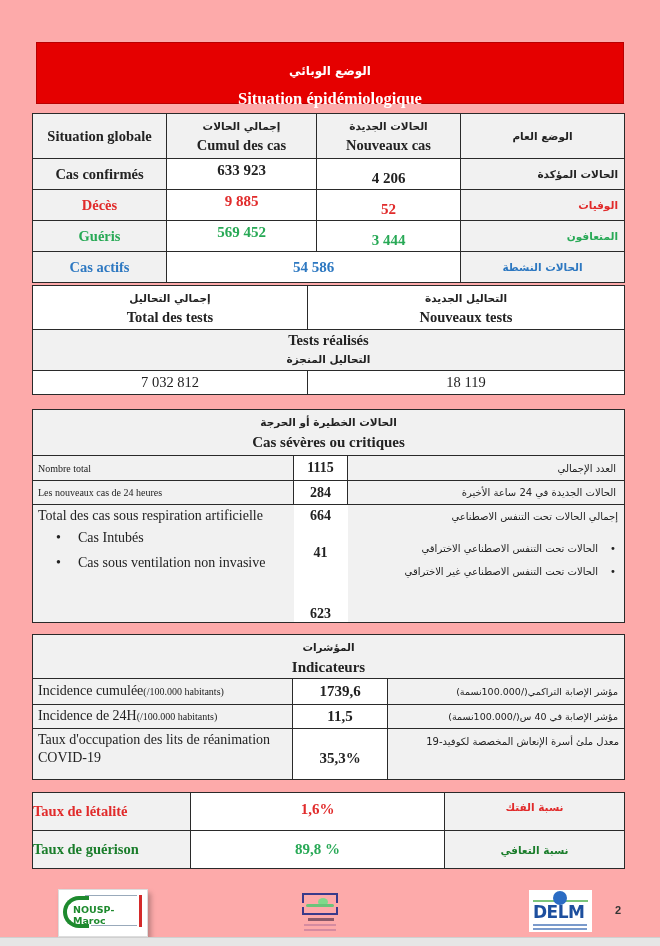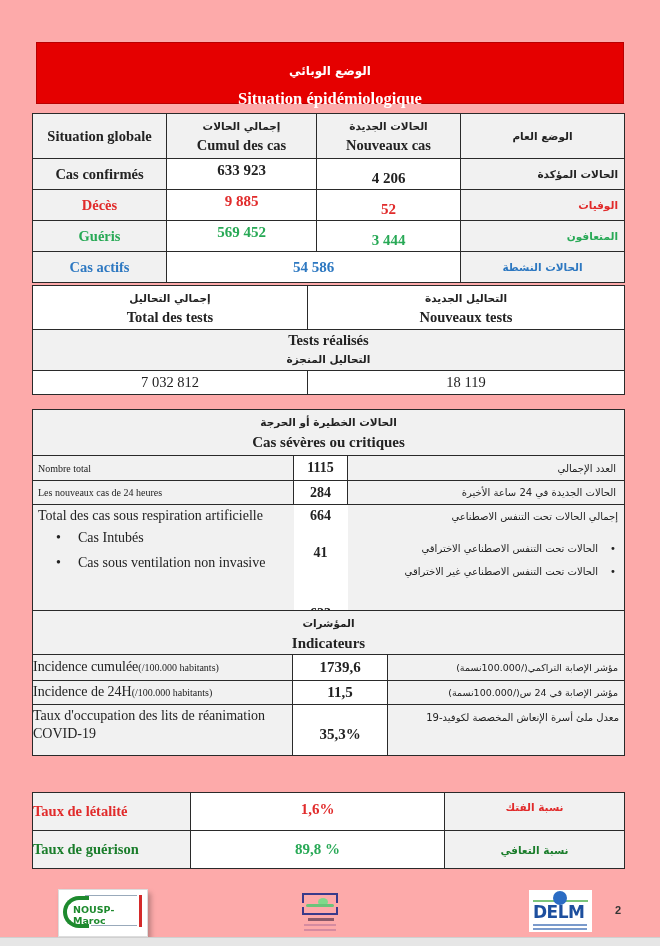--- a/index.html
+++ b/index.html
@@ -47,22 +47,22 @@
 
   
   #t3 { top: 409px; }
   #t3 td.l { text-align: left; padding-left: 5px; font-weight: normal; font-size: 10px; }
   #t3 td.r { text-align: right; padding-right: 8px; }
   .inner-blk { text-align: left; font-weight: normal; font-size: 14px; line-height: 17px; }
   .bul { display: flex; padding-left: 18px; }
   .bul .dot { width: 22px; flex: none; }
 
   
-  #t4 { top: 610px; }
-  #t4 td.l { text-align: left; font-weight: normal; font-size: 14px; line-height: 18px; }
+  #t4 { top: 634px; }
+  #t4 td.l { text-align: left; padding-left: 5px; font-weight: normal; font-size: 14px; line-height: 18px; }
   #t4 td.l small { font-size: 10px; }
   #t4 td.r { text-align: right; padding-right: 6px; }
 
   
   #t5 { top: 792px; }
   #t5 td { height: 38px; }
   #t5 td.l { text-align: left; font-size: 14.5px; }
 
   .logo { position: absolute; }
   .logo-nousp { left: 58px; top: 889px; width: 90px; height: 48px; background: #fff; border: 1px solid #ddd; box-shadow: 3px 4px 5px rgba(0,0,0,0.25); }
@@ -246,21 +246,21 @@
       <span>Incidence cumulée</span><small>(/100.000 habitants)</small>
     </td>
     <td class="white num">1739,6</td>
     <td class="gray r ar-n" style="font-size:9.5px">مؤشر الإصابة التراكمي(/100.000نسمة)</td>
   </tr>
   <tr>
     <td class="gray l" style="height:24px">
       <span>Incidence de 24H</span><small>(/100.000 habitants)</small>
     </td>
     <td class="white num">11,5</td>
-    <td class="gray r ar-n" style="font-size:9.5px">مؤشر الإصابة في 24 س(/100.000نسمة)</td>
+    <td class="gray r ar-n" style="font-size:9.5px">مؤشر الإصابة في 40 س(/100.000نسمة)</td>
   </tr>
   <tr>
     <td class="gray l" style="height:51px;vertical-align:top;padding-top:2px;padding-right:20px">Taux d'occupation des lits de réanimation COVID-19</td>
     <td class="white num" style="padding-top:8px">35,3%</td>
     <td class="gray ar-n" style="text-align:right;padding:2px 5px 0 5px;vertical-align:top;line-height:22px">معدل ملئ أسرة الإنعاش المخصصة لكوفيد-19</td>
   </tr>
 </tbody>
   </table>
 
 <table id="t5">

